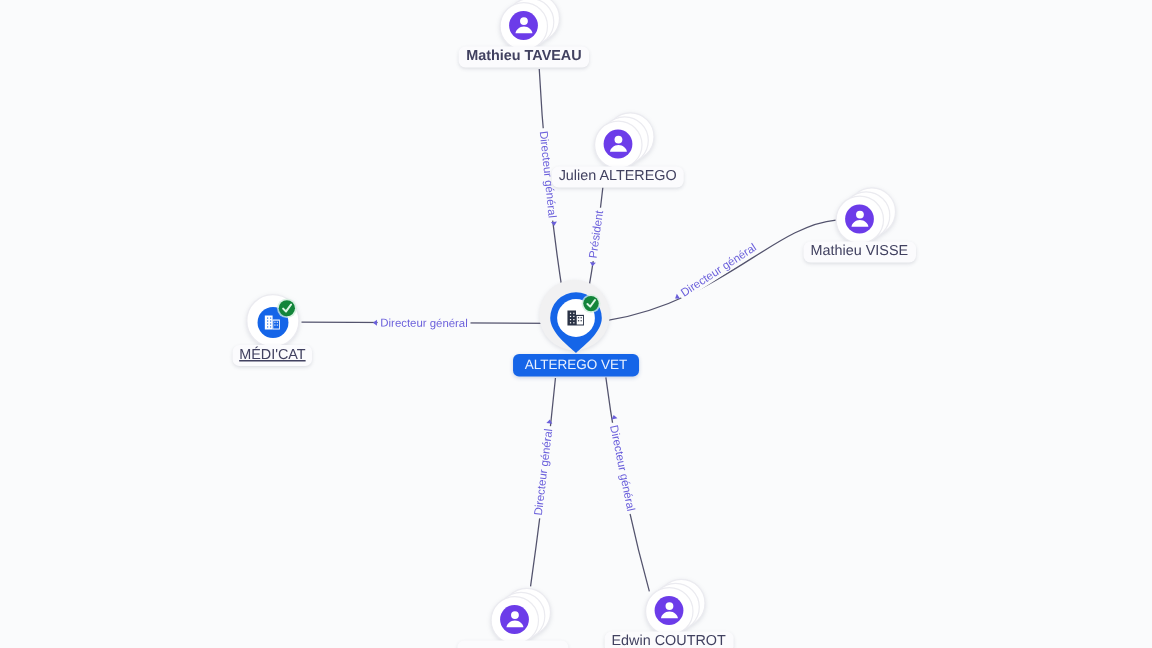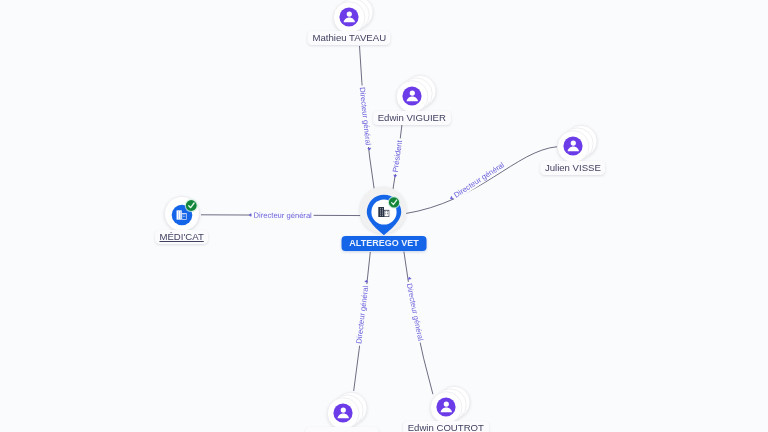--- a/index.html
+++ b/index.html
@@ -212,20 +212,20 @@
           <g>
             <circle cx="56" cy="36.4" r="6.300000000000001" fill="#cfeedb" fill-opacity="0.75"></circle>
             <circle cx="56" cy="36.4" r="5.15" fill="#13853a"></circle>
             <path d="M53.61933962264151,36.64292452830188 L55.46556603773585,38.44056603773585 L58.67216981132076,34.01933962264151" fill="none" stroke="#dcf5e4" stroke-width="1.311792452830189" stroke-linecap="round" stroke-linejoin="round"></path>
           </g>
         </svg>
       </div>
     </div>
   <div id="labellayer">
       <div class="nlabel" style="left: 181.6px; top: 229.6px; text-decoration: underline;">MÉDI'CAT</div>
-      <div class="nlabel" style="left: 349.3px; top: 30.7px;">Mathieu TAVEAU</div>
-      <div class="nlabel" style="left: 411.8px; top: 111.2px;">Edwin VIGUIER</div>
-      <div class="nlabel" style="left: 572.9px; top: 160.7px;">Julien VISSE</div>
+      <div class="nlabel" style="left: 349.3px; top: 30.7px; font-weight: bold;">Mathieu TAVEAU</div>
+      <div class="nlabel" style="left: 411.8px; top: 111.2px;">Julien ALTEREGO</div>
+      <div class="nlabel" style="left: 572.9px; top: 160.7px;">Mathieu VISSE</div>
       <div class="nlabel" style="left: 342.3px; top: 426.5px; width: 74.2px; padding: 0px;"></div>
       <div class="nlabel" style="left: 445.8px; top: 420.9px;">Edwin COUTROT</div>
-      <div class="clabel" style="left: 384px; top: 236px; font-weight: bold;">ALTEREGO VET</div>
+      <div class="clabel" style="left: 384px; top: 236px;">ALTEREGO VET</div>
     </div>
 </div>
 
 </body></html>

